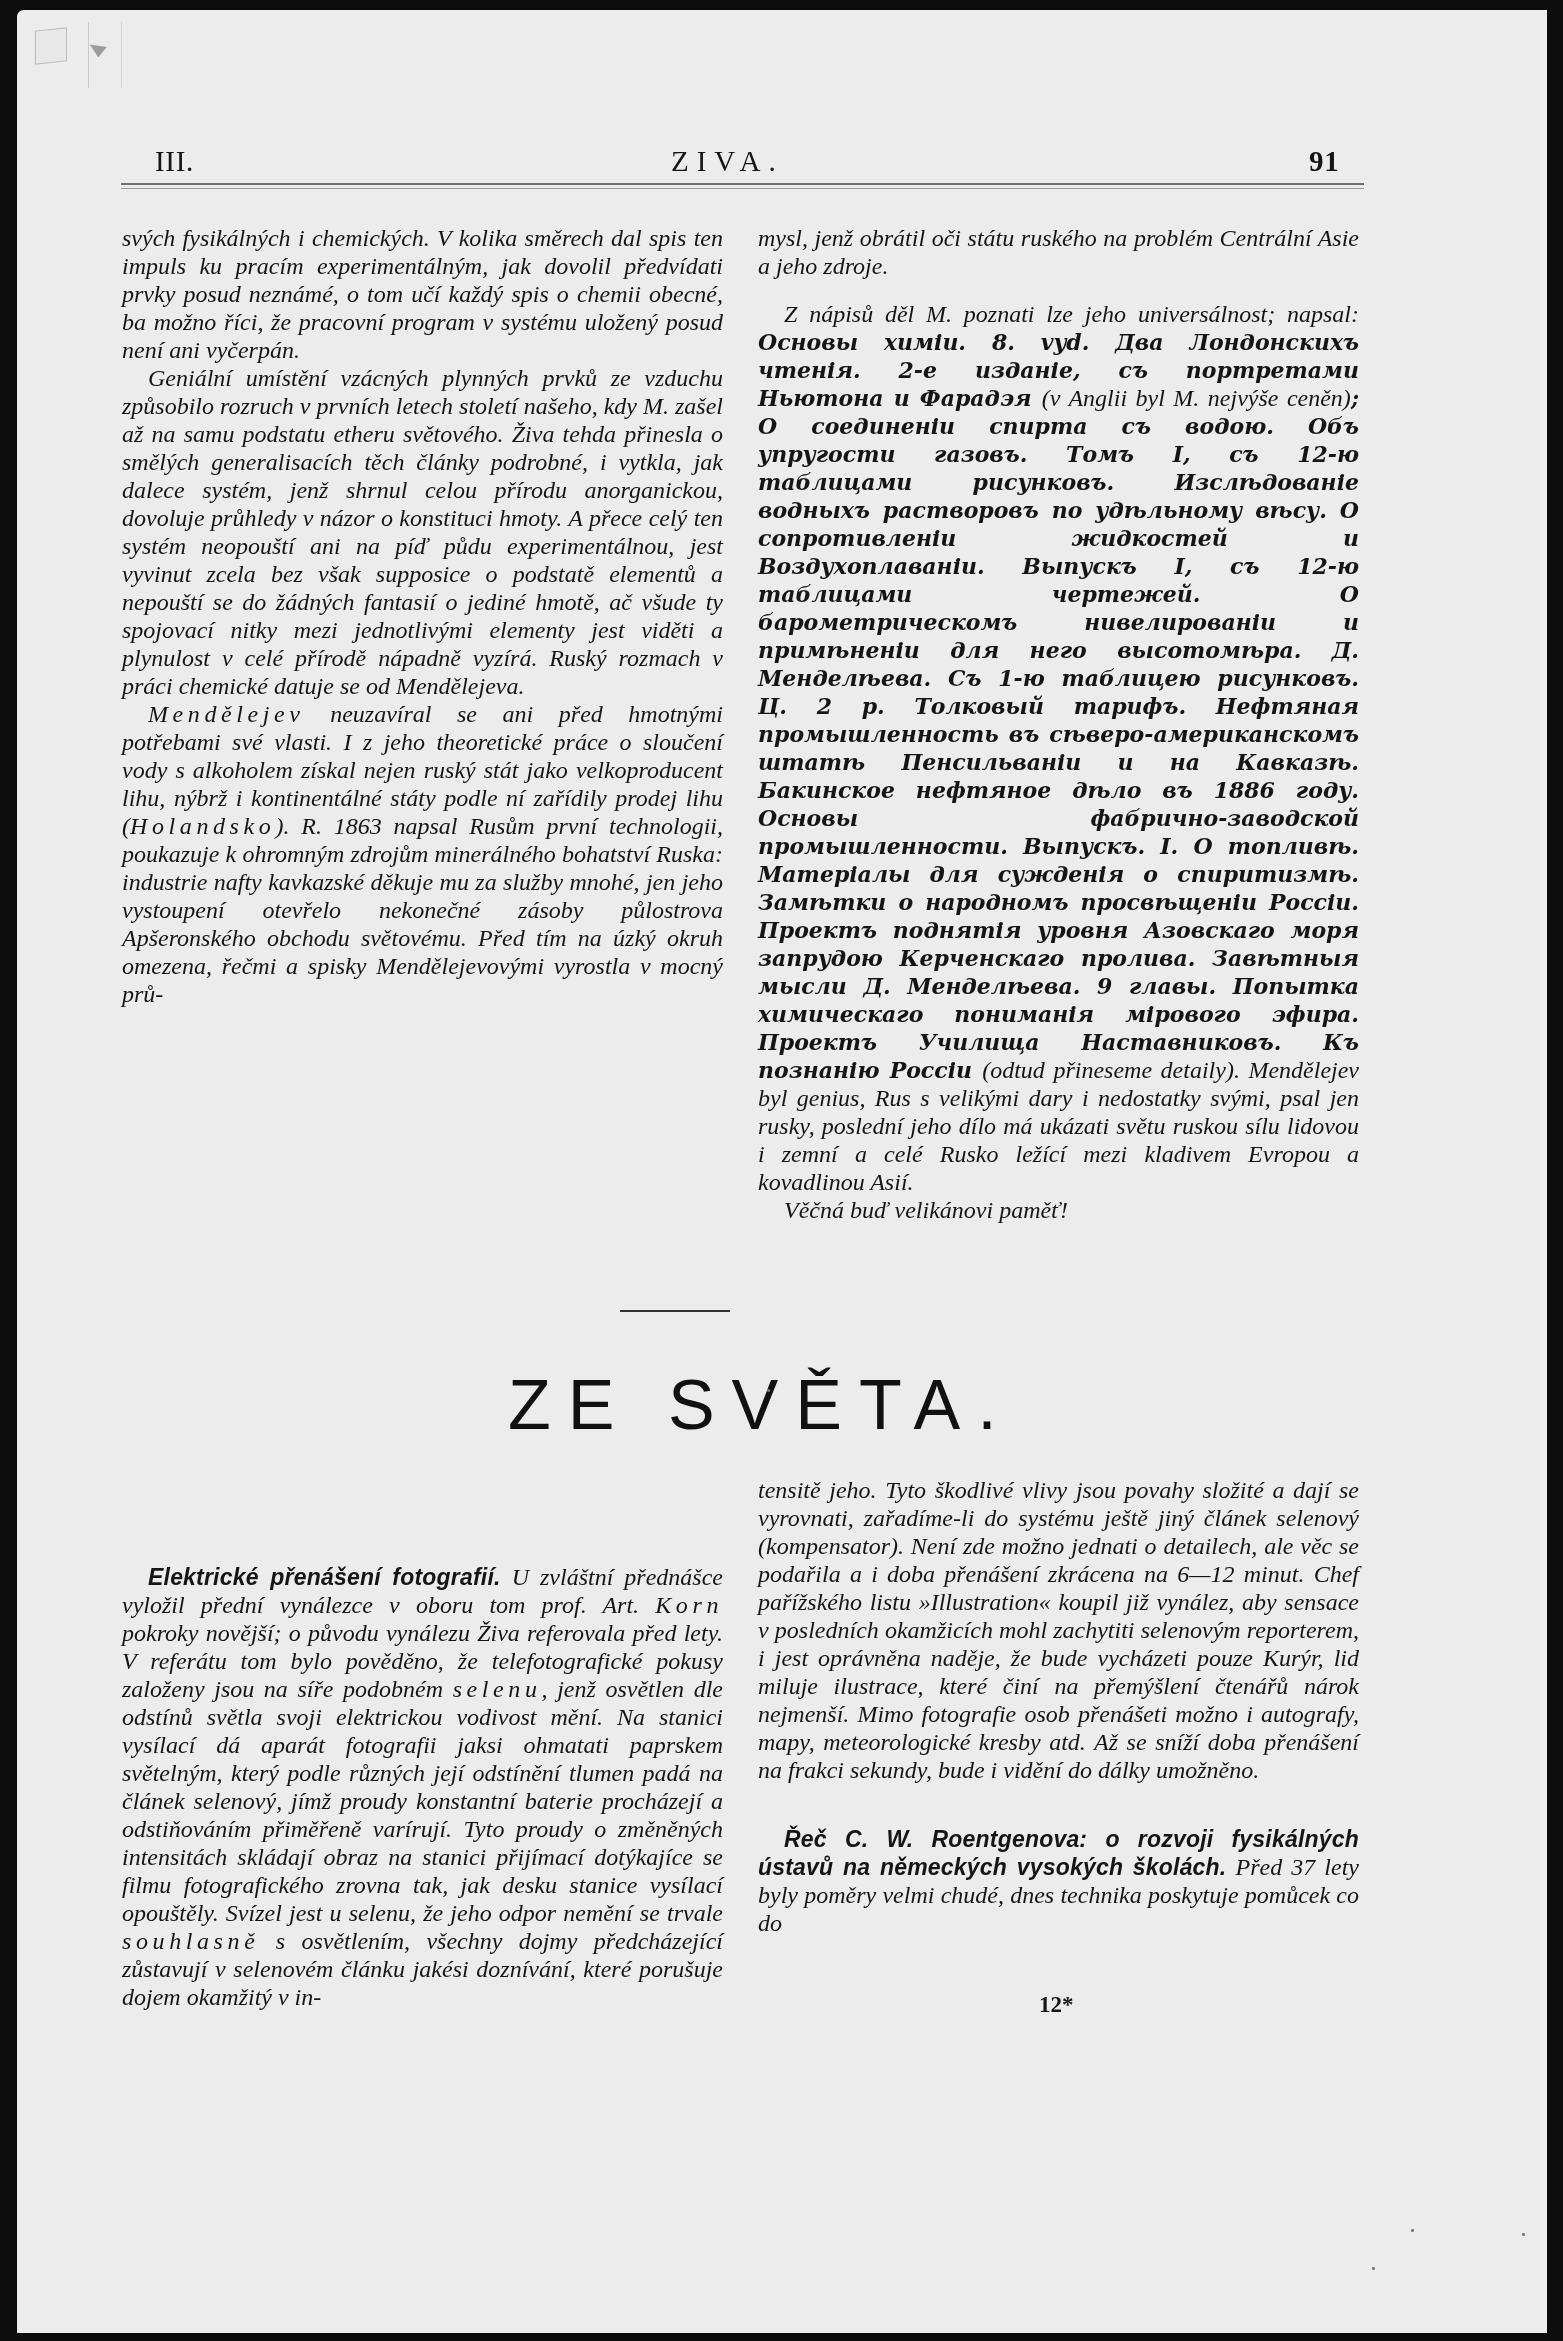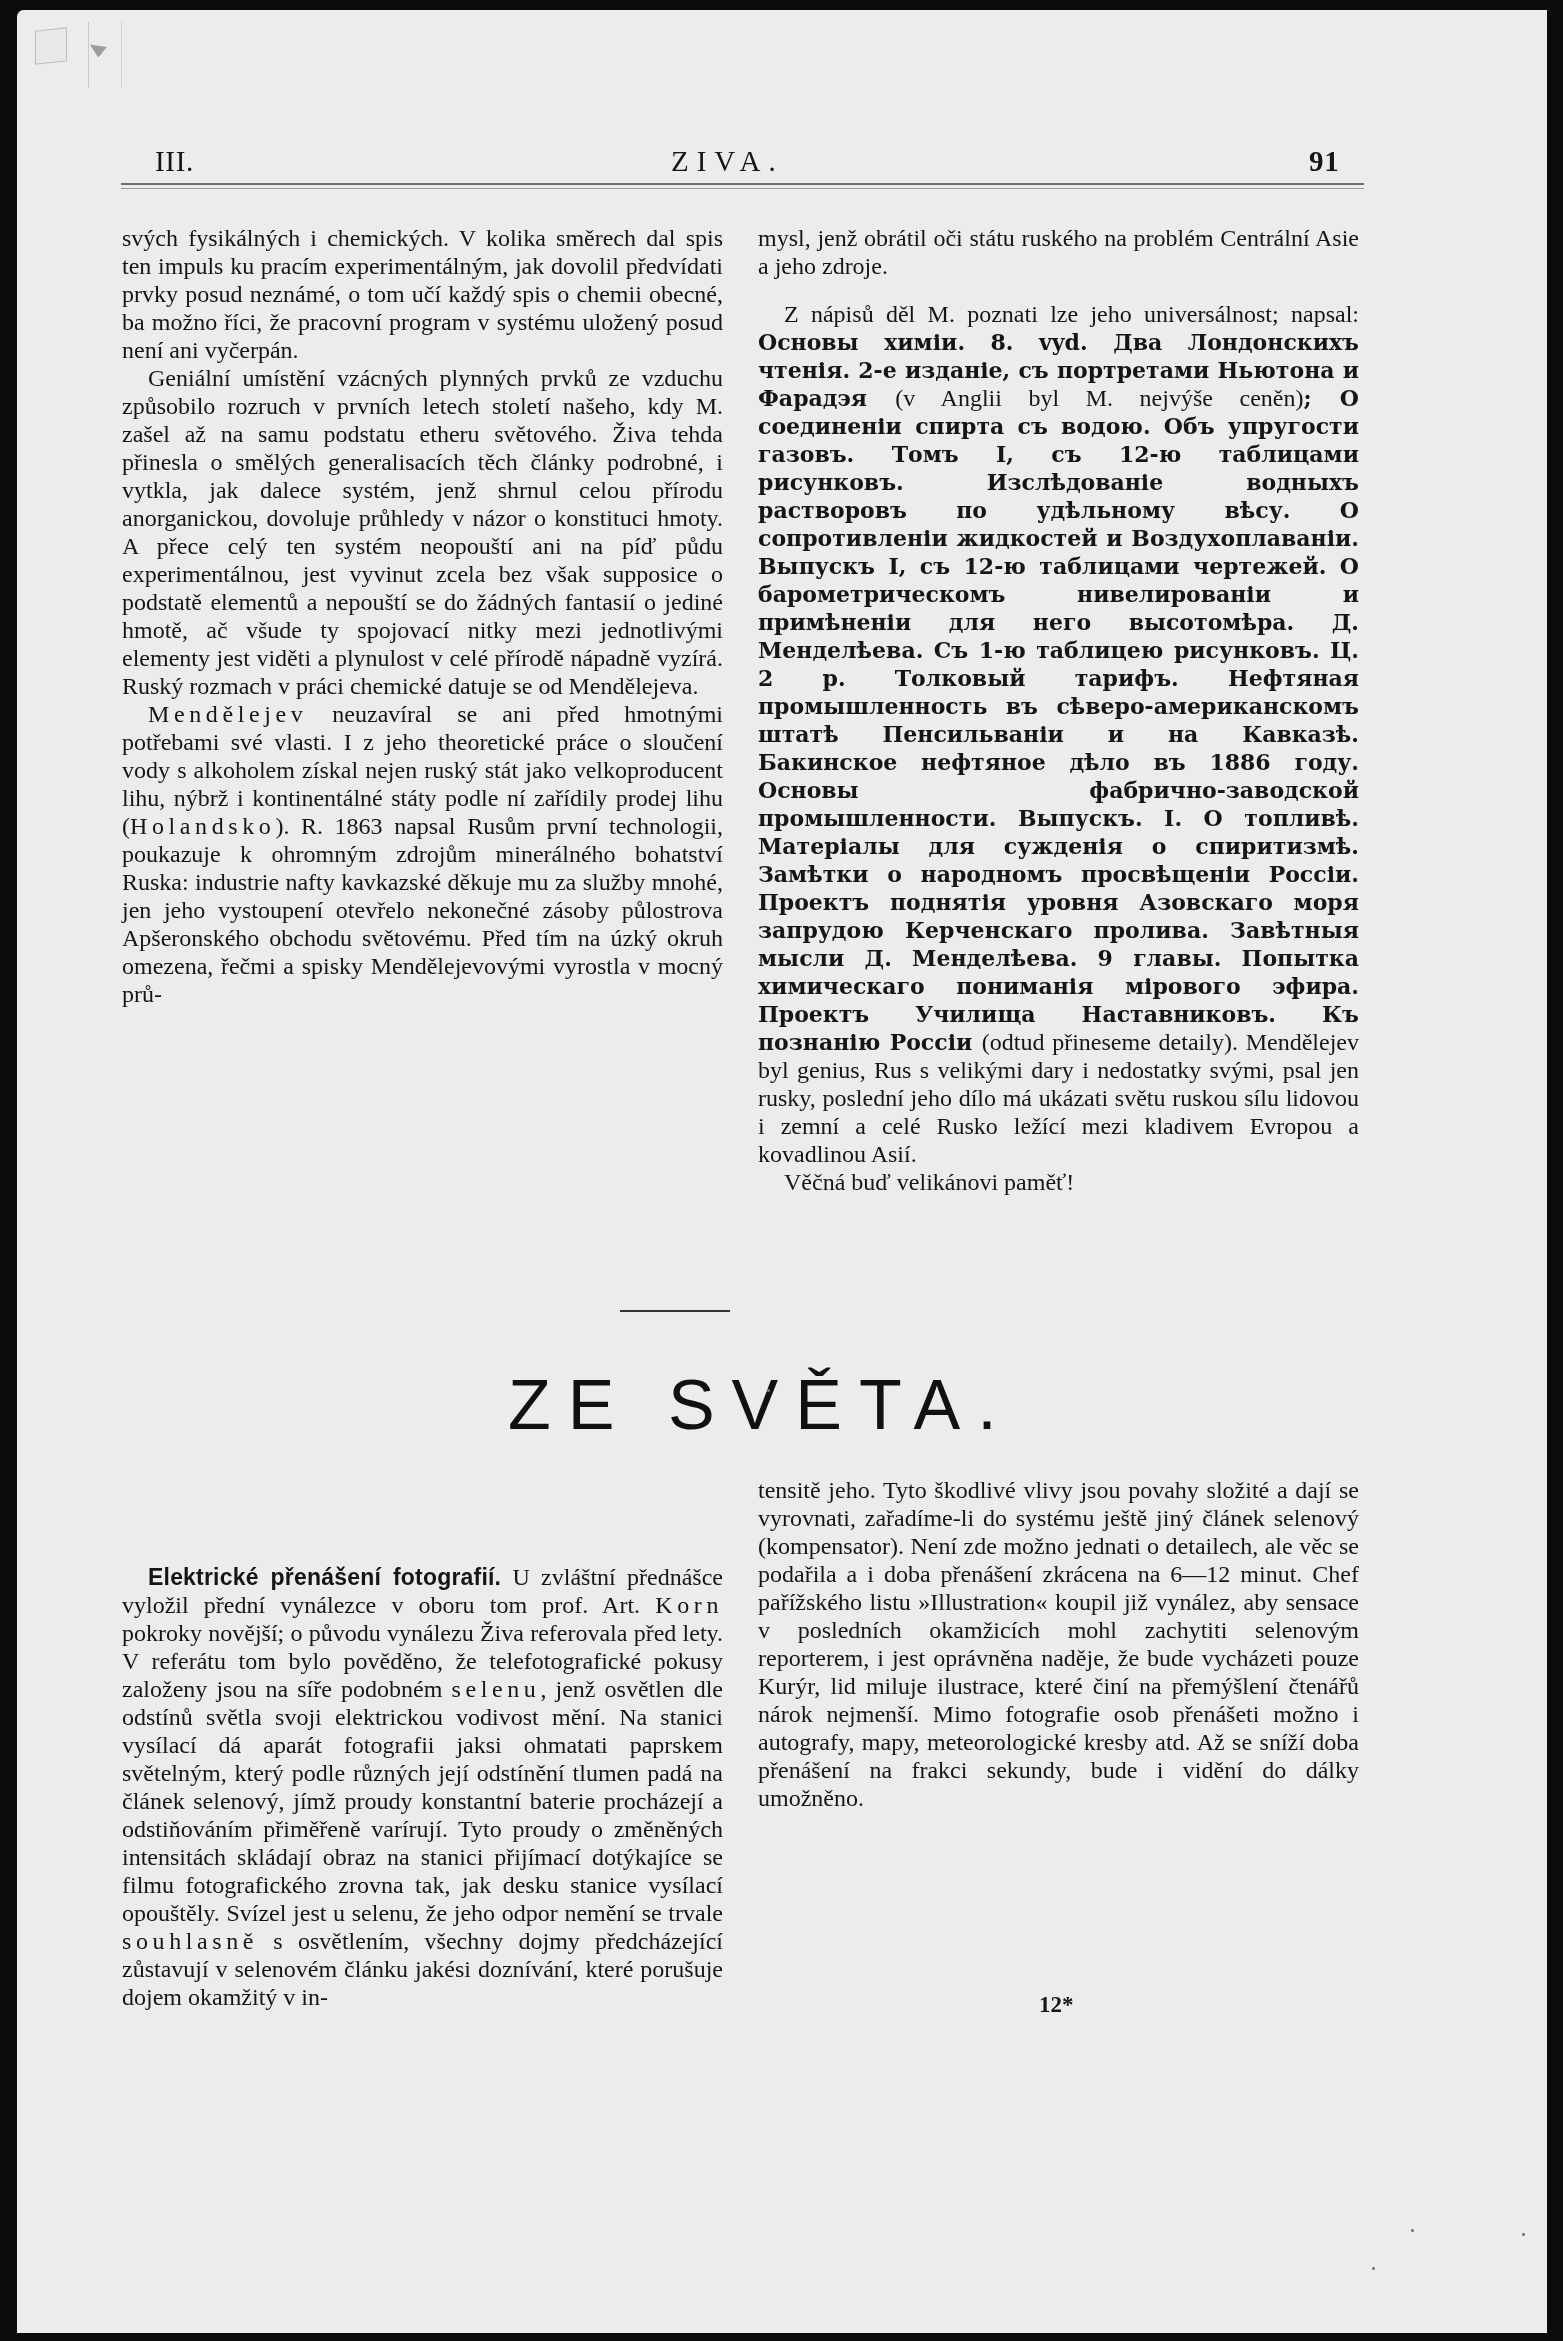--- a/index.html
+++ b/index.html
@@ -29,21 +29,21 @@
     .header { position: absolute; top: 145px; font-size: 29px; letter-spacing: 0.7px; }
     .header.vol { left: 155px; }
     .header.title { left: 671px; letter-spacing: 8px; }
     .header.num { left: 1309px; font-weight: bold; }
     .rule { position: absolute; left: 121px; width: 1243px; height: 2px; background: #6f6f6f; }
     .rule.r1 { top: 183px; }
     .rule.r2 { top: 188px; height: 1.3px; background: #9a9a9a; }
 
     .col {
       position: absolute; width: 601px; font-size: 24px; line-height: 28px;
-      text-align: justify; hyphens: manual;
+      text-align: justify; hyphens: manual; font-style: italic;
     }
     .col p { margin: 0; }
     .col p.indent { text-indent: 26px; }
     .col .gap { margin-top: 20px; }
     .col-left-top { left: 122px; top: 224px; }
     .col-right-top { left: 758px; top: 224px; }
     .col-left-bot { left: 122px; top: 1563px; }
     .col-right-bot { left: 758px; top: 1476px; }
     .spaced { letter-spacing: 4.6px; }
     .sans-bold { font-family: "Liberation Sans", "DejaVu Sans", sans-serif; font-weight: bold; font-size: 23px; letter-spacing: 0.2px; }
@@ -87,20 +87,21 @@
 
 <div class="sep-line"></div>
 <div class="section-title">ZE SVĚTA.</div>
 
 <div class="col col-left-bot">
   <p class="indent"><span class="sans-bold">Elektrické přenášení fotografií.</span><span> U zvláštní přednášce vyložil přední vynálezce v oboru tom prof. Art. </span><span class="spaced">Korn</span><span> pokroky novější; o původu vynálezu Živa referovala před lety. V referátu tom bylo pověděno, že telefotografické pokusy založeny jsou na síře podobném </span><span class="spaced">selenu</span><span>, jenž osvětlen dle odstínů světla svoji elektrickou vodivost mění. Na stanici vysílací dá aparát fotografii jaksi ohmatati paprskem světelným, který podle různých její odstínění tlumen padá na článek selenový, jímž proudy konstantní baterie procházejí a odstiňováním přiměřeně varírují. Tyto proudy o změněných intensitách skládají obraz na stanici přijímací dotýkajíce se filmu fotografického zrovna tak, jak desku stanice vysílací opouštěly. Svízel jest u selenu, že jeho odpor nemění se trvale </span><span class="spaced">souhlasně</span><span id="a1-t4-left"> s osvětlením, všechny dojmy předcházející zůstavují v selenovém článku jakési doznívání, které porušuje dojem okamžitý v in-</span></p>
 </div>
 
 <div class="col col-right-bot">
   <p id="a1-t4-right">tensitě jeho. Tyto škodlivé vlivy jsou povahy složité a dají se vyrovnati, zařadíme-li do systému ještě jiný článek selenový (kompensator). Není zde možno jednati o detailech, ale věc se podařila a i doba přenášení zkrácena na 6—12 minut. Chef pařížského listu »Illustration« koupil již vynález, aby sensace v posledních okamžicích mohl zachytiti selenovým reporterem, i jest oprávněna naděje, že bude vycházeti pouze Kurýr, lid miluje ilustrace, které činí na přemýšlení čtenářů nárok nejmenší. Mimo fotografie osob přenášeti možno i autografy, mapy, meteorologické kresby atd. Až se sníží doba přenášení na frakci sekundy, bude i vidění do dálky umožněno.</p>
+  <p class="indent" style="margin-top:41px"><span class="sans-bold">Řeč C. W. Roentgenova: o rozvoji fysikálných ústavů na německých vysokých školách.</span><span> Před 37 lety byly poměry velmi chudé, dnes technika poskytuje pomůcek co do</span></p>
 </div>
 
 <div class="signature">12*</div>
 
 <div class="speck" style="left:1411px;top:2229px"></div>
 <div class="speck" style="left:1372px;top:2267px"></div>
 <div class="speck" style="left:1522px;top:2233px"></div>
 <div class="speck" style="left:767px;top:1389px"></div>
 
 

